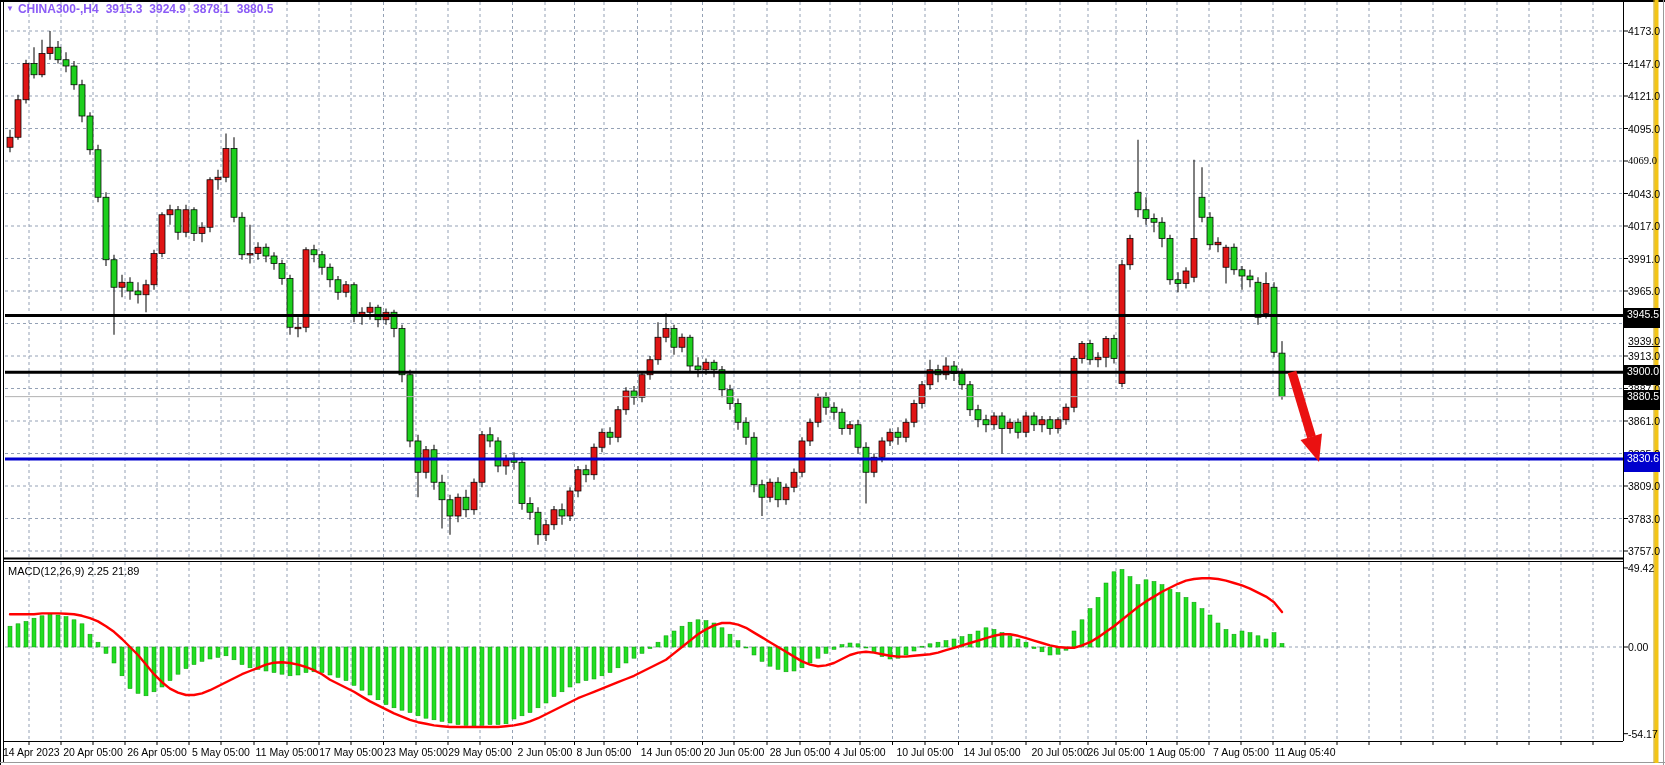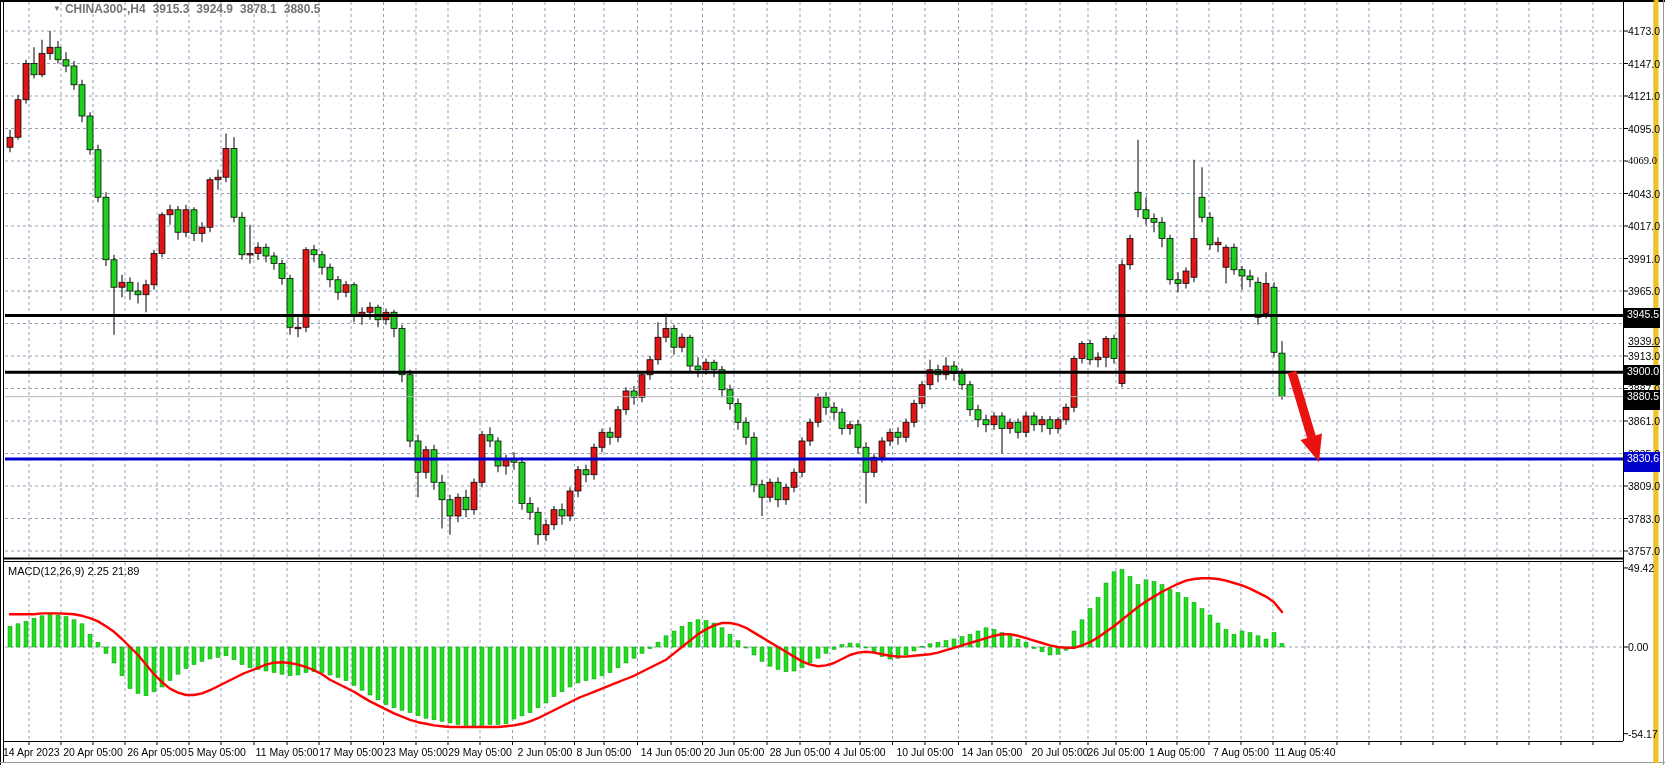--- a/index.html
+++ b/index.html
@@ -1,20 +1,20 @@
 <!DOCTYPE html>
 <html><head>
 <meta charset="utf-8">
 <style>
   html,body{margin:0;padding:0;background:#e8e8e8;}
   #root{position:relative;width:1665px;height:765px;background:#ffffff;overflow:hidden;
         font-family:"Liberation Sans",sans-serif;}
   #cv{position:absolute;left:0;top:0;}
   .axlabel{position:absolute;font:10.5px "Liberation Sans",sans-serif;color:#000;white-space:nowrap;}
-  #title{position:absolute;left:6px;top:2px;font:bold 12px "Liberation Sans",sans-serif;color:#737373;margin-left:47px;}
+  #title{position:absolute;left:6px;top:2px;font:bold 12px "Liberation Sans",sans-serif;color:#8b5cf6;}
   #title .sym{margin-left:4px;}
   #title .num{margin-left:7px;font-weight:bold;}
   #dd{font-size:8px;vertical-align:2px;cursor:pointer;}
   #macdlabel{position:absolute;left:8px;top:565px;font:11px "Liberation Sans",sans-serif;color:#000;}
   .tag{position:absolute;left:1624px;width:33px;height:20px;line-height:14px;color:#fff;
        font:10.5px "Liberation Sans",sans-serif;padding-left:3px;}
   .tlab{position:absolute;font:10.5px "Liberation Sans",sans-serif;color:#000;white-space:nowrap;}
 </style>
 </head>
 <body>
@@ -736,33 +736,33 @@
     </div>
   <div id="ml">
       <div class="axlabel" style="left: 1628px; top: 561.928px;">49.42</div>
       <div class="axlabel" style="left: 1628px; top: 641px;">0.00</div>
       <div class="axlabel" style="left: 1628px; top: 727.672px;">-54.17</div>
     </div>
   <div id="tl">
       <div class="tlab" style="top: 746px; left: 3px;">14 Apr 2023</div>
       <div class="tlab" style="top: 746px; left: 93px; transform: translateX(-50%);">20 Apr 05:00</div>
       <div class="tlab" style="top: 746px; left: 157px; transform: translateX(-50%);">26 Apr 05:00</div>
-      <div class="tlab" style="top: 746px; left: 209px; transform: translateX(-50%); padding-left: 16px;">5 May 05:00</div>
+      <div class="tlab" style="top: 746px; left: 221px; transform: translateX(-50%);">5 May 05:00</div>
       <div class="tlab" style="top: 746px; left: 287px; transform: translateX(-50%);">11 May 05:00</div>
       <div class="tlab" style="top: 746px; left: 351px; transform: translateX(-50%);">17 May 05:00</div>
       <div class="tlab" style="top: 746px; left: 416px; transform: translateX(-50%);">23 May 05:00</div>
       <div class="tlab" style="top: 746px; left: 480px; transform: translateX(-50%);">29 May 05:00</div>
       <div class="tlab" style="top: 746px; left: 545px; transform: translateX(-50%); text-align: center;">2 Jun 05:00</div>
       <div class="tlab" style="top: 746px; left: 604px; transform: translateX(-50%);">8 Jun 05:00</div>
       <div class="tlab" style="top: 746px; left: 671px; transform: translateX(-50%);">14 Jun 05:00</div>
       <div class="tlab" style="top: 746px; left: 734px; transform: translateX(-50%);">20 Jun 05:00</div>
       <div class="tlab" style="top: 746px; left: 800px; transform: translateX(-50%);">28 Jun 05:00</div>
       <div class="tlab" style="top: 746px; left: 860px; transform: translateX(-50%);">4 Jul 05:00</div>
       <div class="tlab" style="top: 746px; left: 925px; transform: translateX(-50%);">10 Jul 05:00</div>
-      <div class="tlab" style="top: 746px; left: 992px; transform: translateX(-50%);">14 Jan 05:00</div>
+      <div class="tlab" style="top: 746px; left: 992px; transform: translateX(-50%);">14 Jul 05:00</div>
       <div class="tlab" style="top: 746px; left: 1060px; transform: translateX(-50%);">20 Jul 05:00</div>
       <div class="tlab" style="top: 746px; left: 1116px; transform: translateX(-50%);">26 Jul 05:00</div>
       <div class="tlab" style="top: 746px; left: 1177px; transform: translateX(-50%);">1 Aug 05:00</div>
       <div class="tlab" style="top: 746px; left: 1241px; transform: translateX(-50%);">7 Aug 05:00</div>
       <div class="tlab" style="top: 746px; left: 1305px; transform: translateX(-50%);">11 Aug 05:40</div>
     </div>
   <div id="tags">
       <div class="tag" style="top: 308.375px; background: rgb(0, 0, 0);">3945.5</div>
       <div class="tag" style="top: 365.25px; background: rgb(0, 0, 0);">3900.0</div>
       <div class="tag" style="top: 389.625px; background: rgb(0, 0, 0);">3880.5</div>

